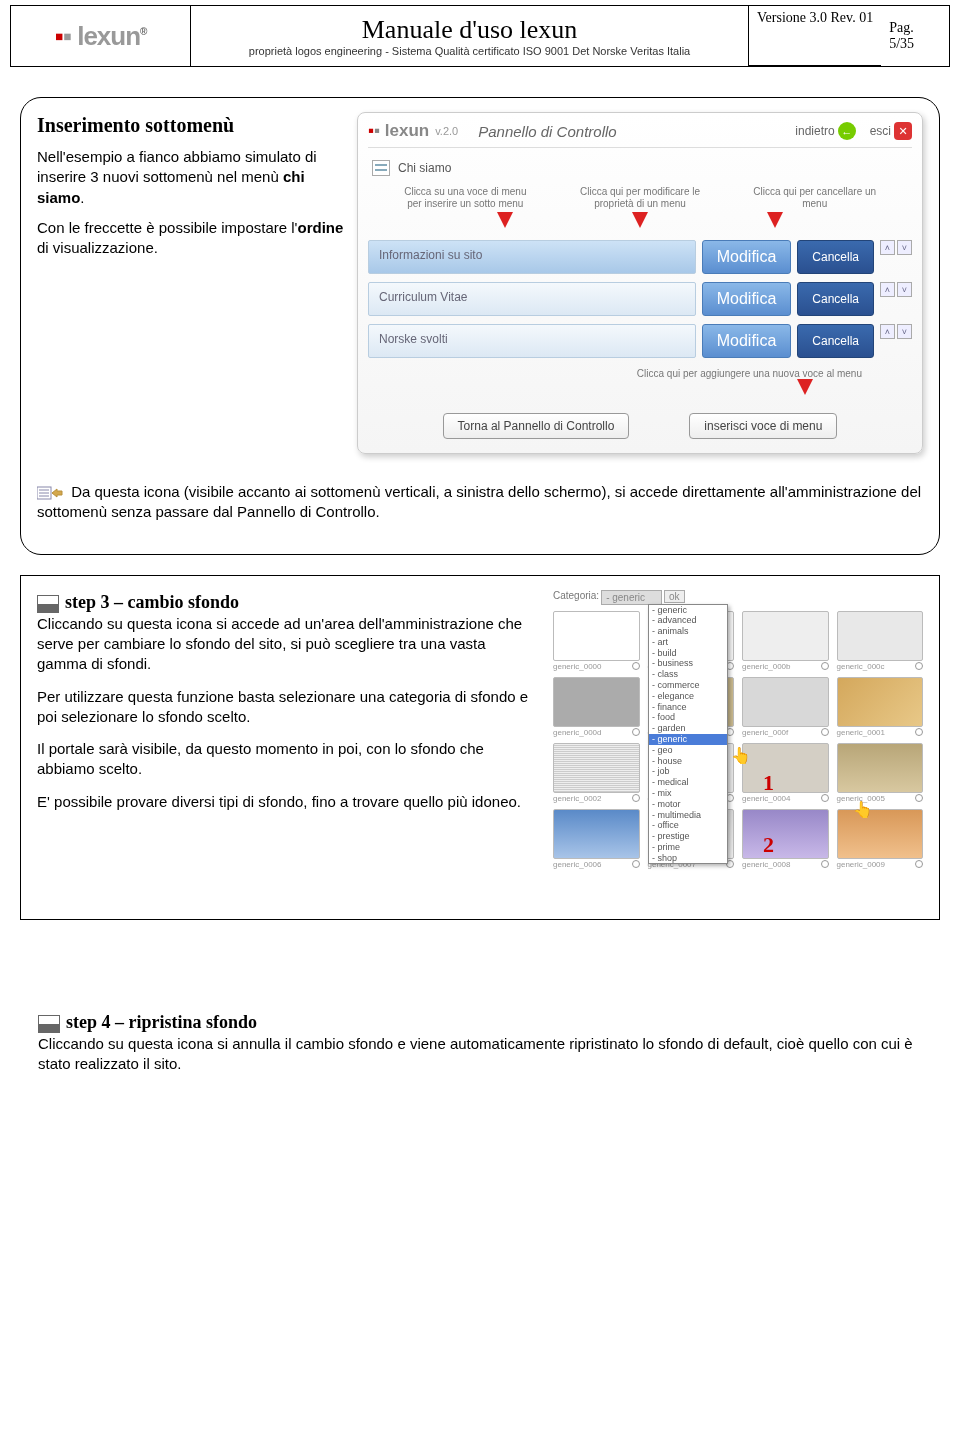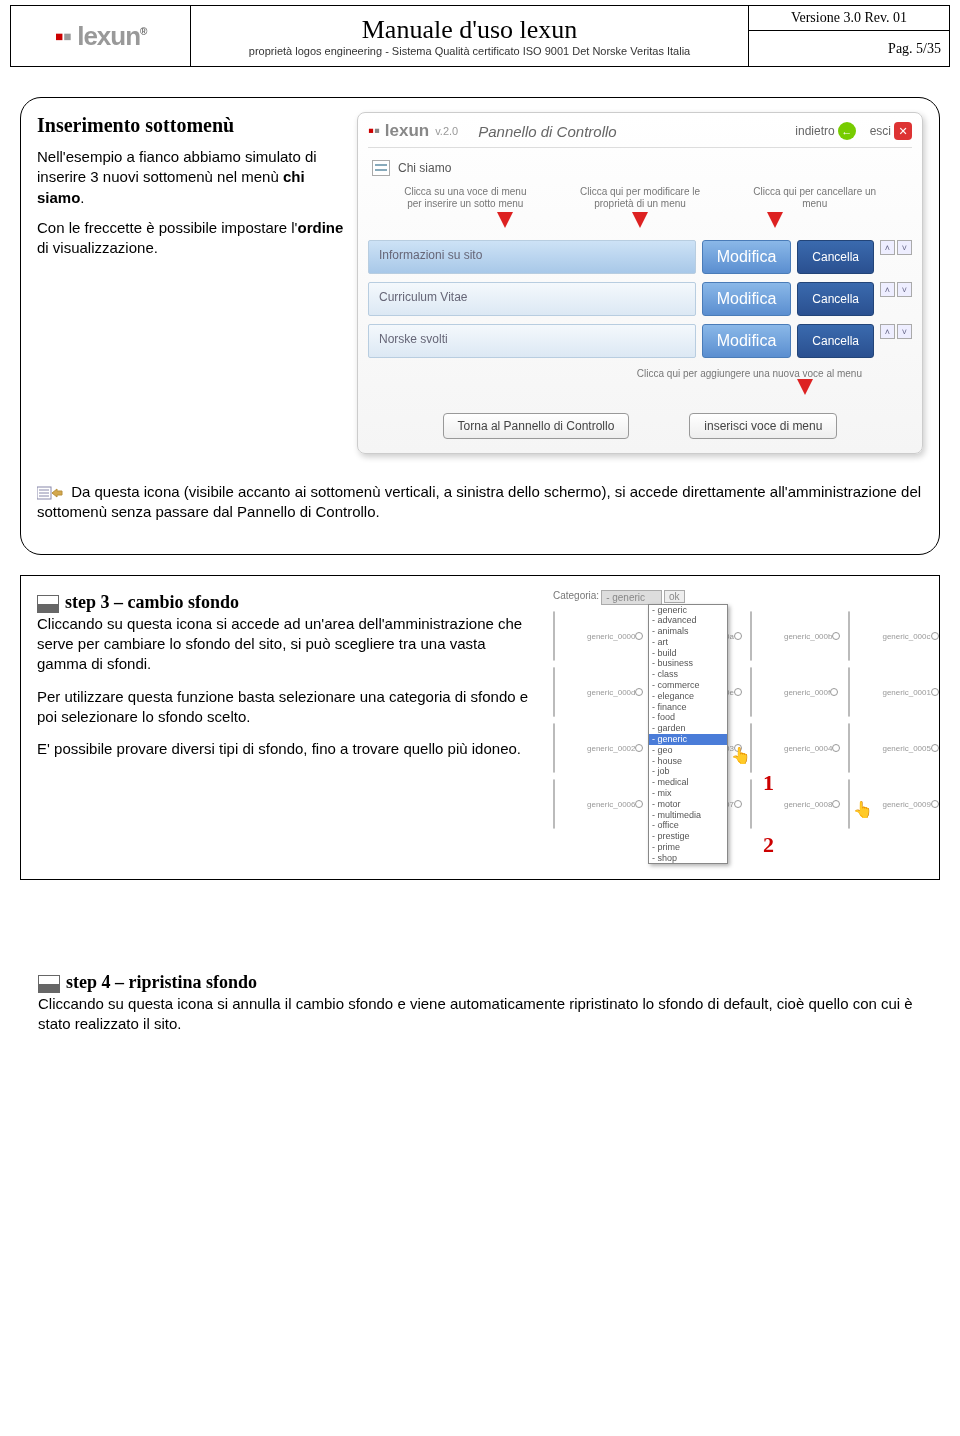--- a/index.html
+++ b/index.html
@@ -4,21 +4,21 @@
 <style>
   * { box-sizing: border-box; margin: 0; padding: 0; }
   body { font-family: Arial, Helvetica, sans-serif; background: #fff; width: 960px; margin: 0 auto; color: #000; }
   
   
   .page-header { border: 1px solid #000; width: 940px; margin: 5px auto 0; display: flex; height: 62px; }
   .hdr-left { width: 180px; border-right: 1px solid #000; display: flex; align-items: center; justify-content: center; }
   .hdr-mid { flex: 1; border-right: 1px solid #000; display: flex; flex-direction: column; align-items: center; justify-content: center; padding: 2px; }
   .hdr-mid h1 { font-family: "Times New Roman", serif; font-size: 26px; font-weight: normal; }
   .hdr-mid .sub { font-family: Arial; font-size: 11px; color: #333; }
-  .hdr-right { width: 200px; display: flex; flex-direction: column; text-align: center; }
+  .hdr-right { width: 200px; display: flex; flex-direction: row; }
   .hdr-right-top { border-bottom: 1px solid #000; padding: 4px 8px; font-family: "Times New Roman", serif; font-size: 14px; }
   .hdr-right-bot { flex: 1; display: flex; align-items: center; justify-content: flex-end; padding: 0 8px; font-family: "Times New Roman", serif; font-size: 14px; }
   
   .logo-lexun { font-family: Arial; font-size: 26px; font-weight: bold; color: #999; letter-spacing: -1px; }
   .logo-lexun .red { color: #c00; }
   .logo-lexun sup { font-size: 10px; vertical-align: super; color: #666; }
   
   
   .content { width: 920px; margin: 30px auto 0; }
   
@@ -84,21 +84,21 @@
   .swatch-panel { width: 370px; font-size: 9px; color:#888; }
   .sw-top { display:flex; gap:2px; align-items:flex-start; }
   .sw-label { font-size:10px; color:#777; }
   .sw-select { border:1px solid #aaa; background:#ddd; padding:1px 16px 1px 4px; font-size:10px; position:relative; }
   .sw-ok { border:1px solid #aaa; padding:0 4px; font-size:10px; cursor:pointer; background:#eee; }
   .sw-dd { position:absolute; top:14px; left:95px; background:#fff; border:1px solid #888; z-index:10; width:80px; max-height:260px; overflow:hidden; box-shadow:2px 2px 4px rgba(0,0,0,.3);}
   .sw-dd div { padding:0 3px; font-size:9px; line-height:1.2; color:#555; cursor:pointer; }
   .sw-dd div.hl { background:#4a7cd8; color:#fff; }
   
   .sw-grid { display:grid; grid-template-columns: repeat(4, 1fr); gap:6px 8px; margin-top:6px; position:relative;}
-  .sw-cell { display:flex; flex-direction:row;gap:32px; }
+  .sw-cell { display:flex; flex-direction:column; }
   .sw-thumb { height:50px; border:1px solid #bbb; border-radius:2px; }
   .sw-cap { display:flex; justify-content:space-between; align-items:center; font-size:8px; color:#999; padding-top:1px; }
   .sw-radio { width:8px; height:8px; border:1px solid #999; border-radius:50%; }
   .marker { position:absolute; font-size:22px; font-weight:bold; color:#c00; z-index:5; font-family:"Times New Roman",serif; }
   .hand { position:absolute; font-size:16px; z-index:5; }
   
   
   .step4 { margin-top: 90px; padding: 0 18px; font-size:15px; line-height:1.35; }
   
 </style>
@@ -211,20 +211,21 @@
       </p>
     </div>
   </div>
 
   <div class="section-box" style="padding:14px 16px 50px;">
     <div class="step-row">
       <div class="step-text">
         <p><span class="step-icon"></span><span class="step-title">step 3 – cambio sfondo</span><br>
         <span>Cliccando su questa icona si accede ad un'area dell'amministrazione che serve per cambiare lo sfondo del sito, si può scegliere tra una vasta gamma di sfondi.</span></p>
         <p>Per utilizzare questa funzione basta selezionare una categoria di sfondo e poi selezionare lo sfondo scelto.</p>
+        <p>Il portale sarà visibile, da questo momento in poi, con lo sfondo che abbiamo scelto.</p>
         <p>E' possibile provare diversi tipi di sfondo, fino a trovare quello più idoneo.</p>
       </div>
       <div class="swatch-panel" style="position:relative;">
         <div class="sw-top">
           <span class="sw-label">Categoria:</span>
           <span class="sw-select">- generic</span>
           <span class="sw-ok">ok</span>
         </div>
         <div class="sw-dd" id="sw-dd">
             <div>- generic</div>

